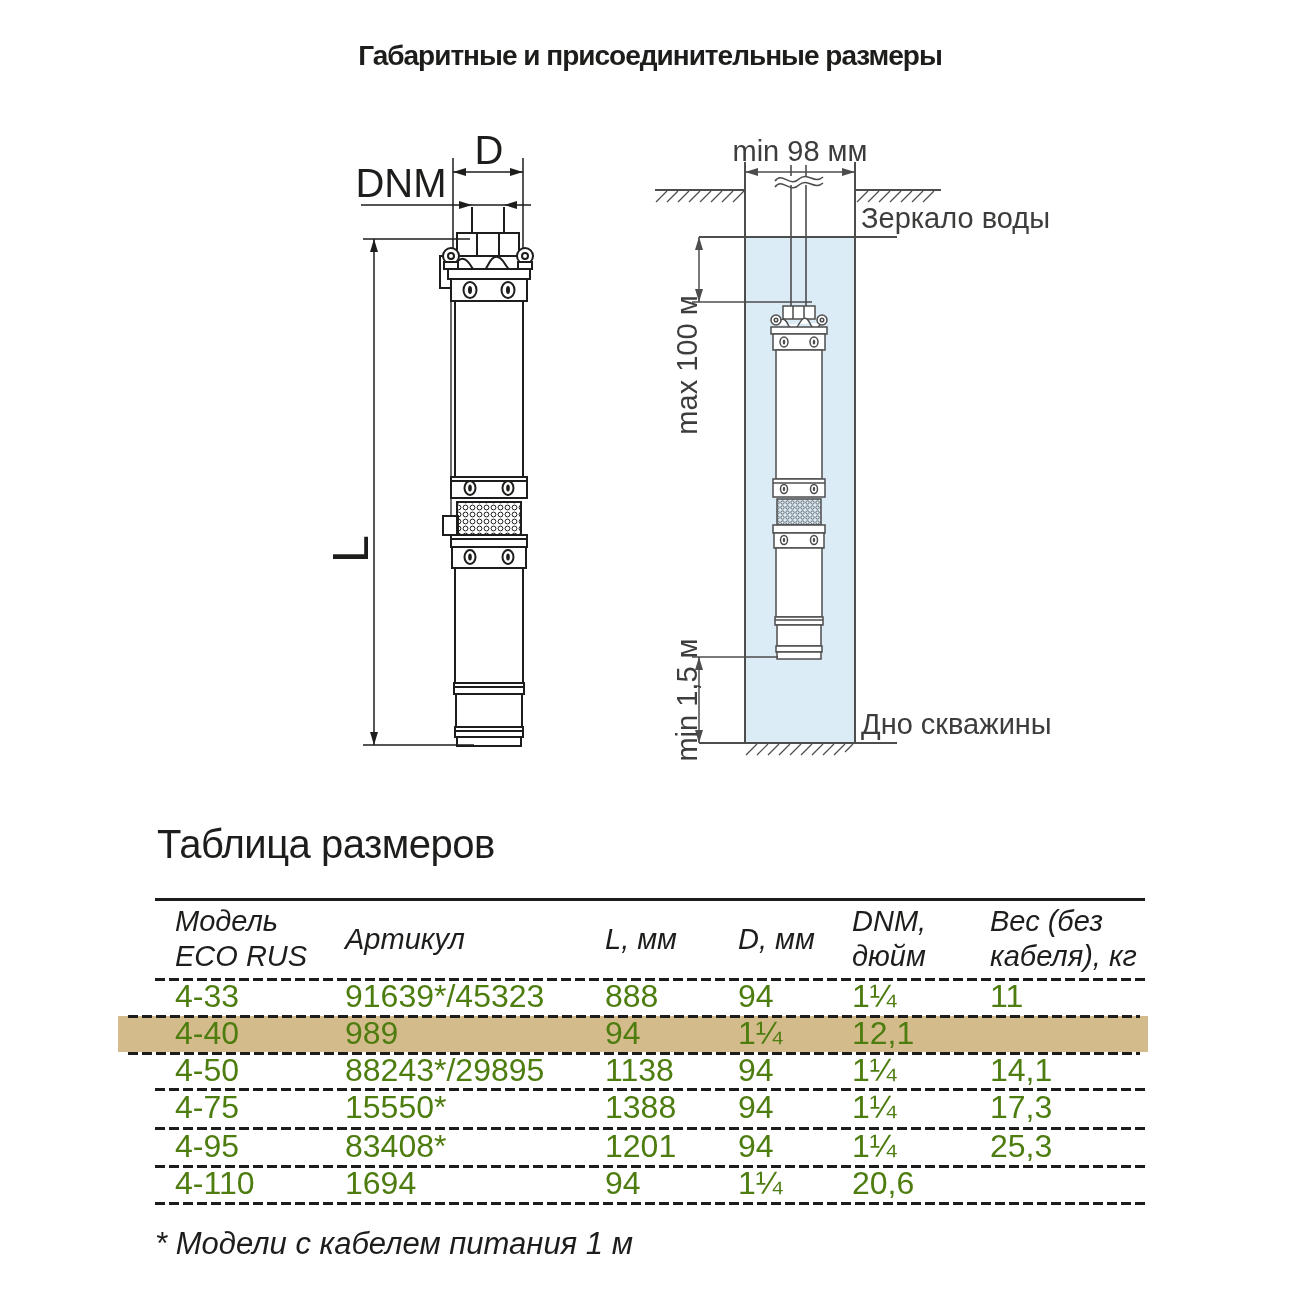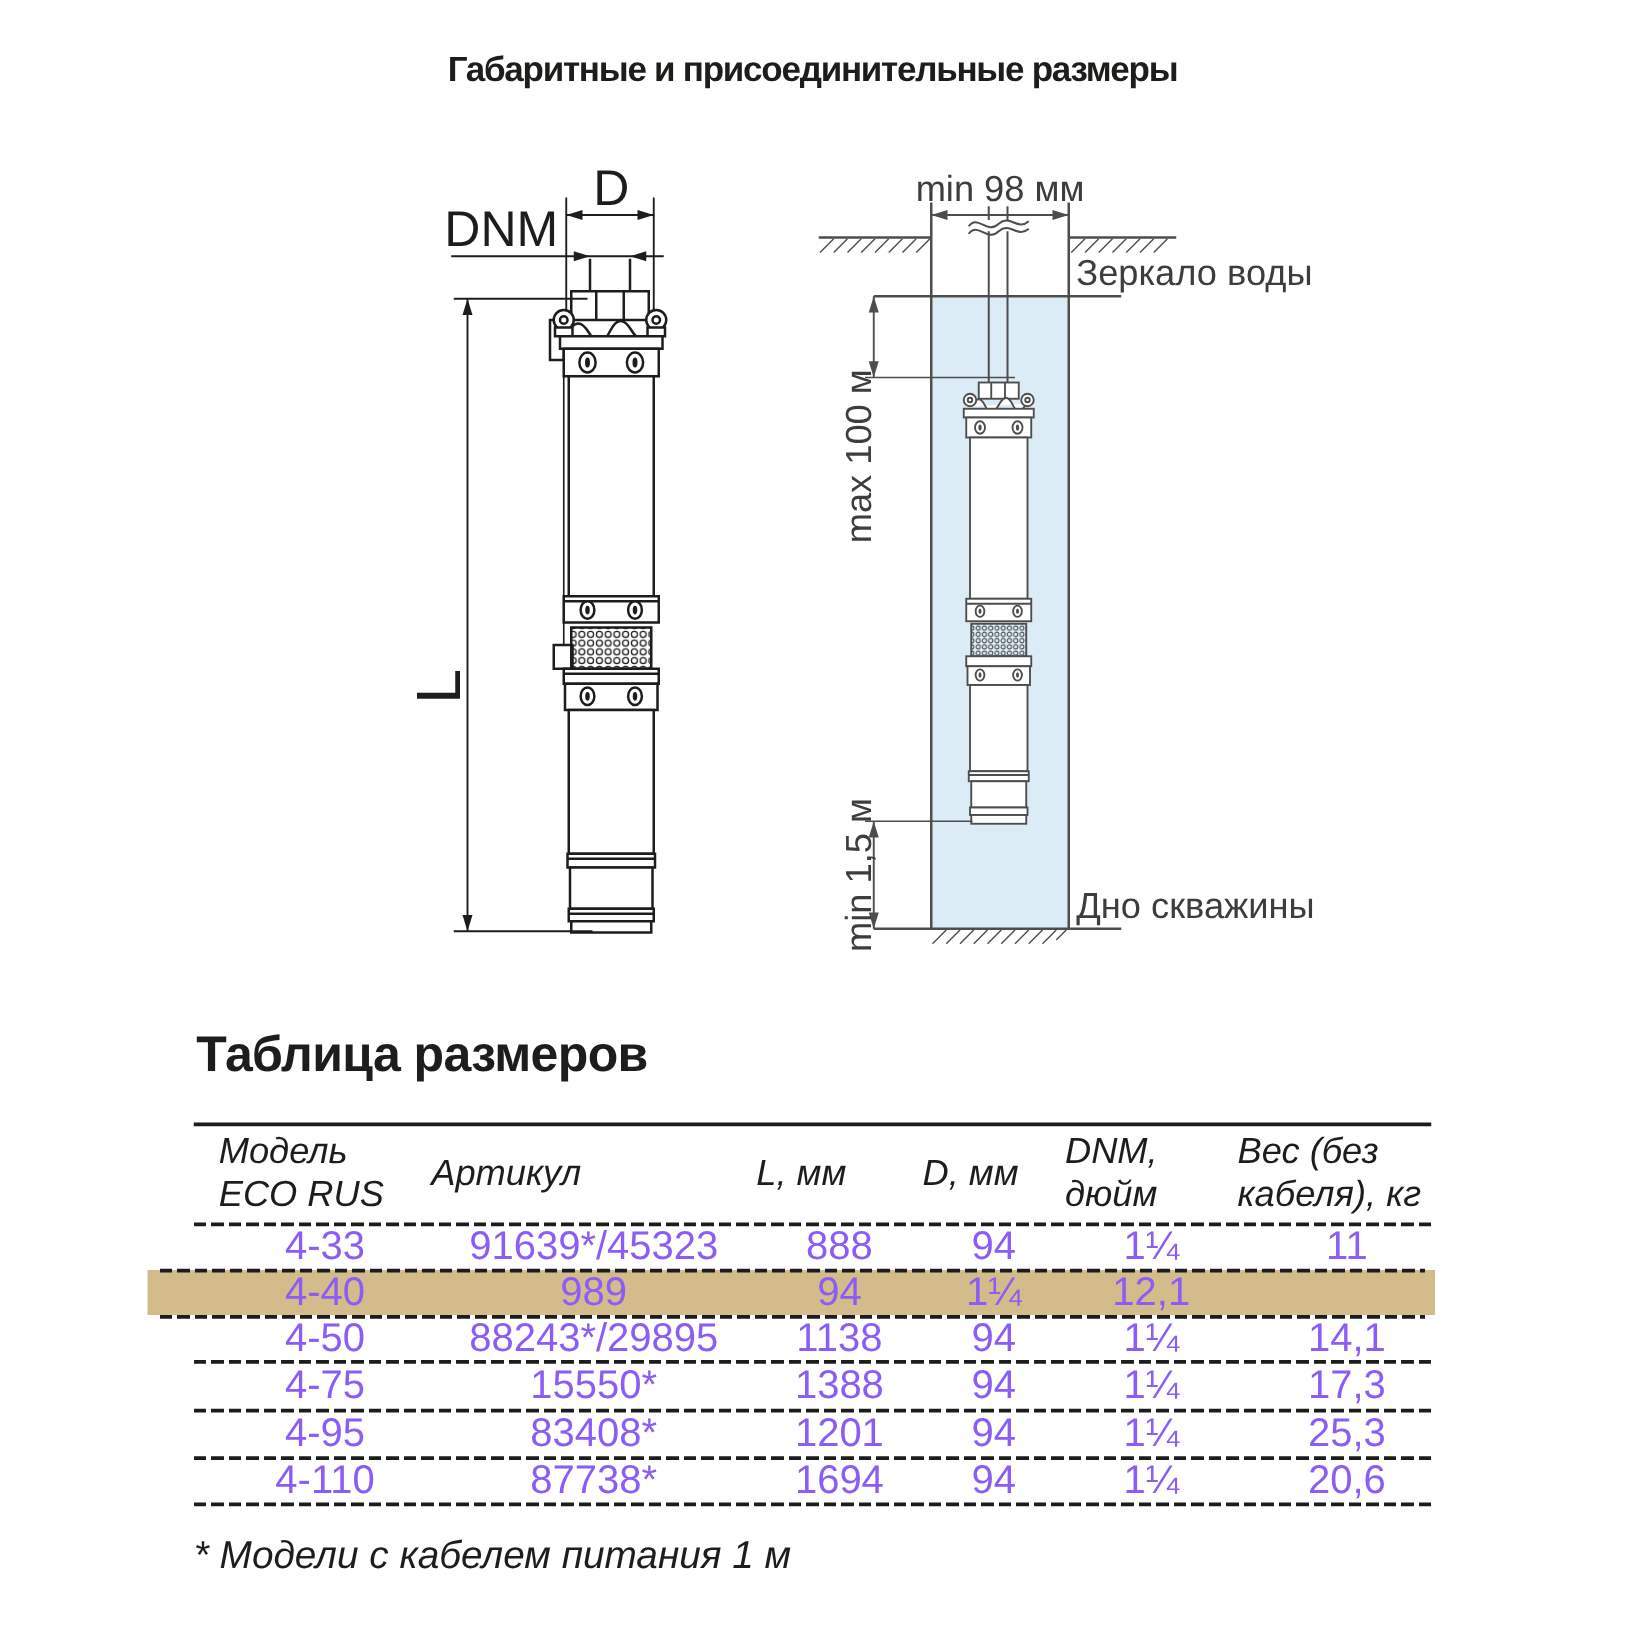--- a/index.html
+++ b/index.html
@@ -1,35 +1,35 @@
 <!DOCTYPE html>
 <html><head>
 <meta charset="utf-8">
 <style>
   html,body{margin:0;padding:0;background:#fff;}
   .page{position:relative;width:1300px;height:1300px;background:#fff;overflow:hidden;
         font-family:"Liberation Sans", sans-serif;color:#1c1c1b;}
   .main-title{position:absolute;left:0;top:40px;width:1300px;text-align:center;
         font-size:28px;font-weight:bold;letter-spacing:-1px;color:#1d1d1b;}
   .svg-layer{position:absolute;left:0;top:0;}
-  .tbl-title{position:absolute;left:157px;top:822px;font-size:40px;font-weight:bold;
+  .tbl-title{position:absolute;left:157px;top:822px;font-size:40px;font-weight:normal;
         letter-spacing:-0.5px;color:#1d1d1b;}
   .table-wrap{position:absolute;left:118px;top:898px;width:1030px;height:310px;}
   .hl-band{position:absolute;left:0;top:118px;width:1030px;height:36px;z-index:0;}
   .solid-line{position:absolute;height:3px;background:#1c1c1c;z-index:2;}
   .dot-line{position:absolute;height:3px;z-index:2;
         background:repeating-linear-gradient(to right,#1c1c1c 0 10px,transparent 10px 14px);}
   .thead{position:absolute;left:37px;top:4px;width:990px;height:74px;display:grid;
         grid-template-columns:170px 260px 133px 114px 138px auto;padding-left:20px;z-index:1;}
   .hcell{display:flex;flex-direction:column;justify-content:center;font-style:italic;
         font-size:29px;line-height:35px;color:#1d1d1b;}
   .hspan:empty{display:none;}
   .trow{position:absolute;left:37px;width:990px;display:grid;
         grid-template-columns:170px 260px 133px 114px 138px auto;padding-left:20px;
-        align-items:center;font-size:32px;color:#8b5cf6;z-index:1;text-align:center;}
+        align-items:center;font-size:32px;color:#4d7c0f;z-index:1;}
   .footnote{position:absolute;left:155px;top:1226px;font-size:31px;font-style:italic;color:#1d1d1b;}
   svg text{font-family:"Liberation Sans", sans-serif;}
 </style>
 </head>
 <body>
 
 <div class="page">
 
   <div class="main-title">Габаритные и присоединительные размеры</div>
 
@@ -301,21 +301,20 @@
         <div class="trow" style="top: 229px; height: 38px;">
           <div>4-95</div>
           <div>83408*</div>
           <div>1201</div>
           <div>94</div>
           <div>1¼</div>
           <div>25,3</div>
         </div>
         <div class="trow" style="top: 267px; height: 37px;">
           <div>4-110</div>
-          <div>87738*</div>
           <div>1694</div>
           <div>94</div>
           <div>1¼</div>
           <div>20,6</div>
         </div>
       </div>
   </div>
 
   <div class="footnote">* Модели с кабелем питания 1 м</div>
 </div>

